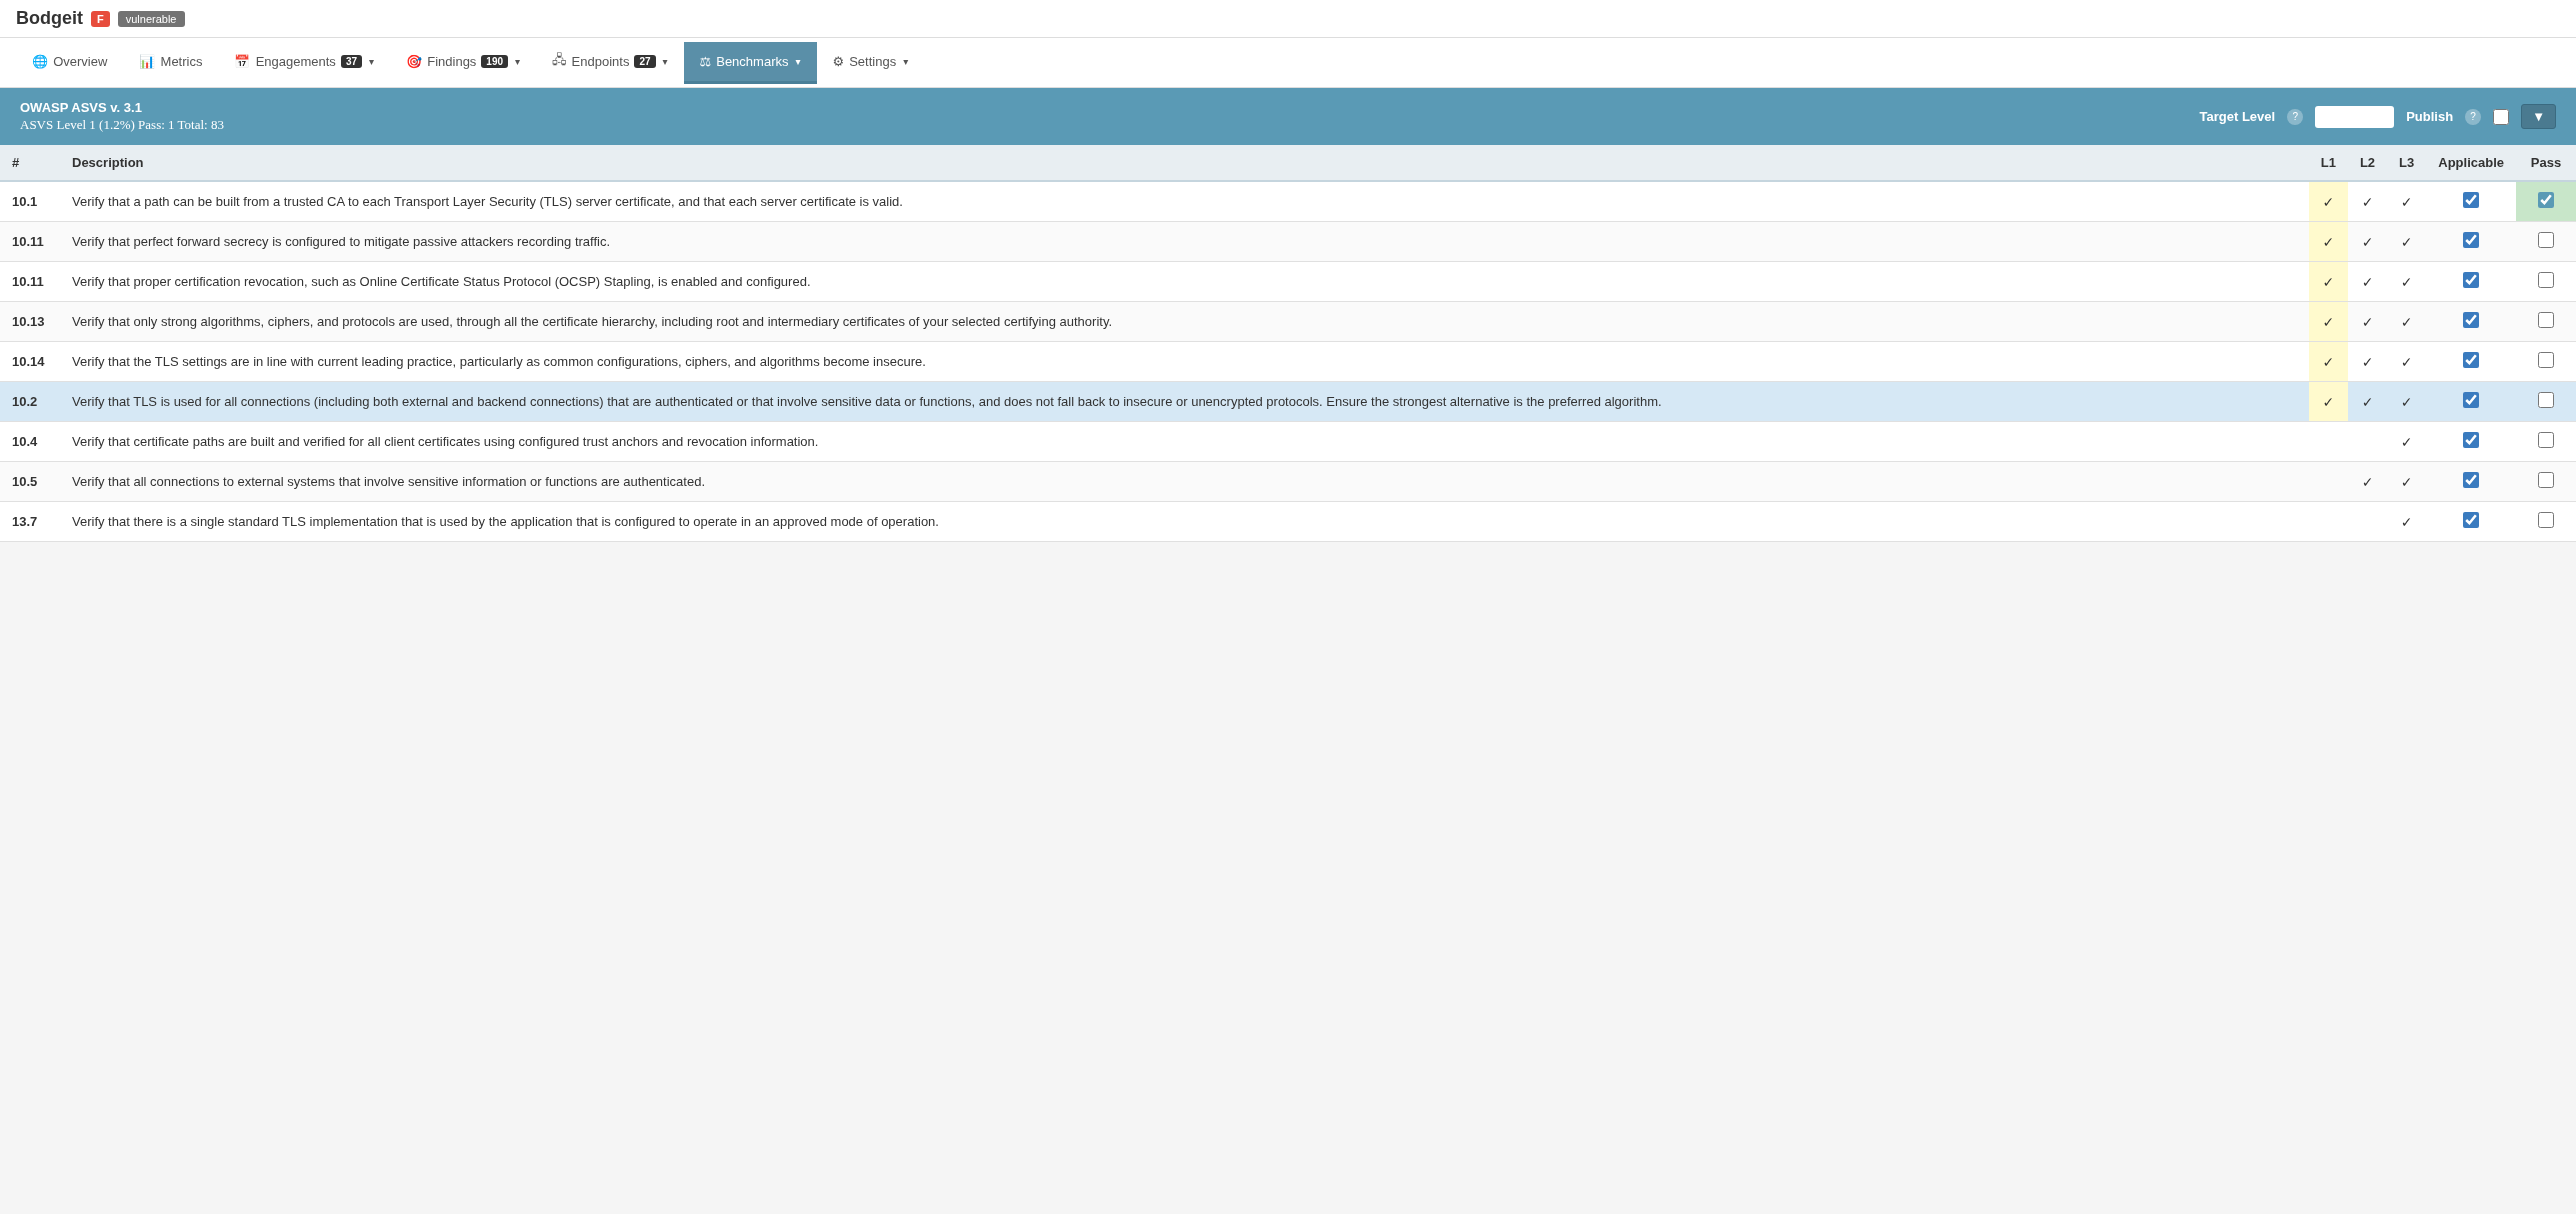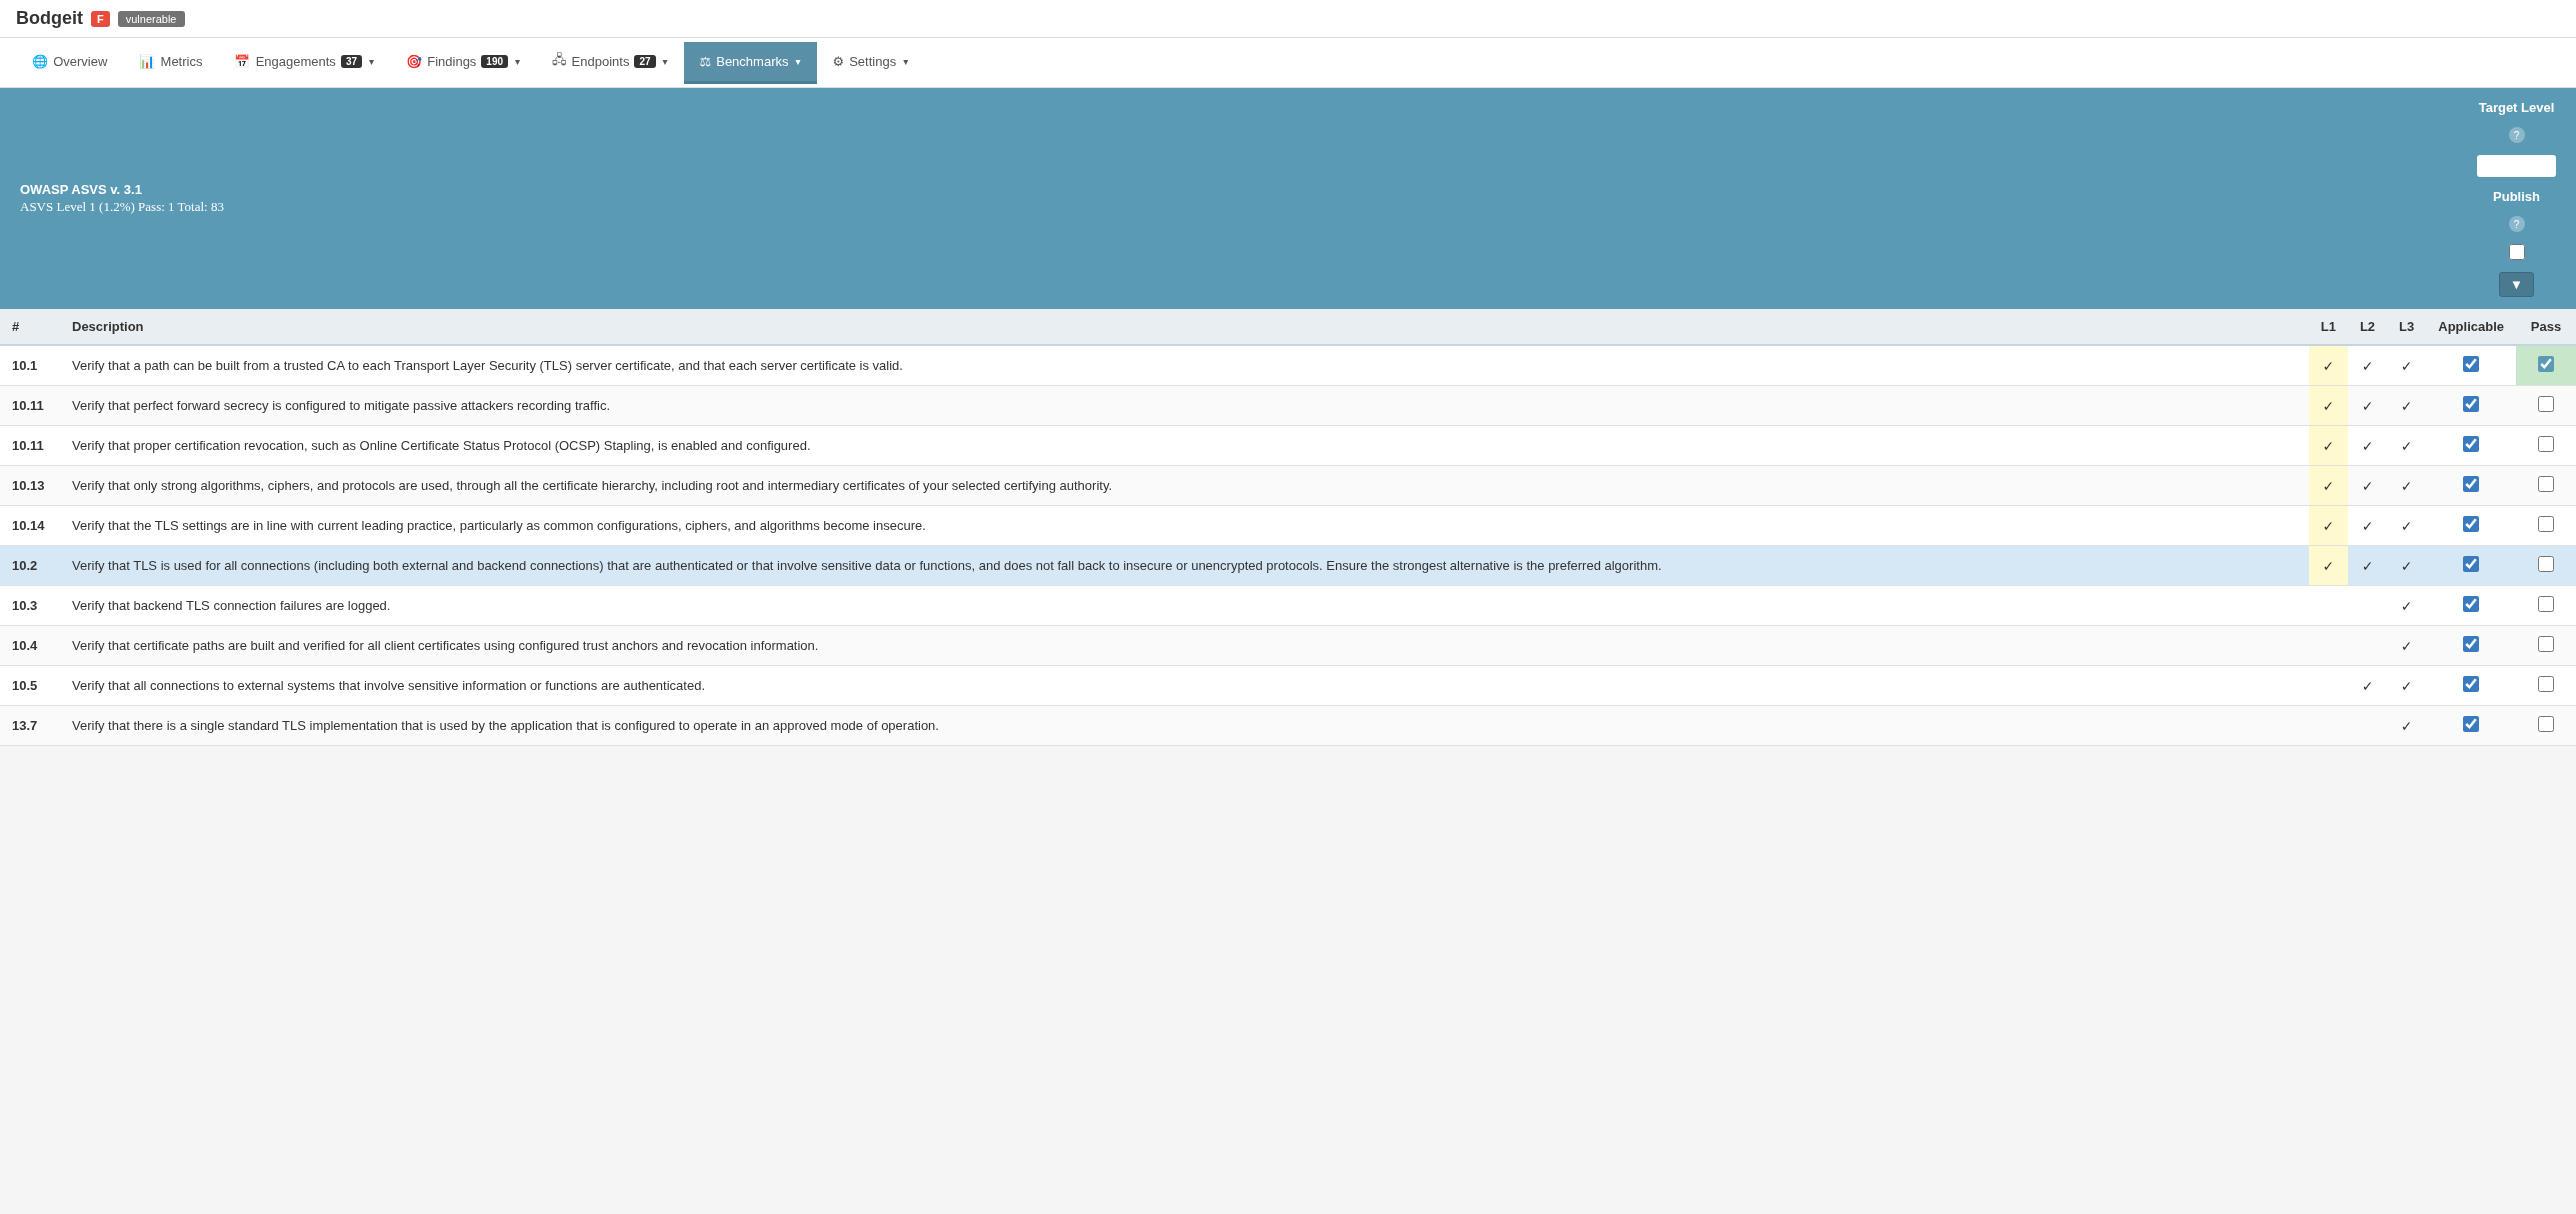--- a/index.html
+++ b/index.html
@@ -89,21 +89,20 @@
     }
     .benchmark-subtitle {
       font-size: 13px;
       margin-top: 2px;
       font-family: Liberation Serif, serif;
     }
     .benchmark-controls {
       display: flex;
       align-items: center;
       gap: 12px;
-      flex-direction: column;
     }
     .target-level-label {
       font-size: 13px;
       font-weight: bold;
     }
     .help-icon {
       background: rgba(255,255,255,0.3);
       border-radius: 50%;
       width: 16px;
       height: 16px;
@@ -326,29 +325,20 @@
         <tr style="background: rgb(214, 232, 245);">
           <td class="col-num">10.2</td>
           <td class="col-desc">Verify that TLS is used for all connections (including both external and backend connections) that are authenticated or that involve sensitive data or functions, and does not fall back to insecure or unencrypted protocols. Ensure the strongest alternative is the preferred algorithm.</td>
           <td class="col-l1" style="background: rgb(255, 250, 205);"><span class="check-mark">✓</span></td>
           <td class="col-l2"><span class="check-mark">✓</span></td>
           <td class="col-l3"><span class="check-mark">✓</span></td>
           <td class="col-applicable"><input type="checkbox" class="applicable-checkbox" checked="" style=""></td>
           <td class="col-pass"><input type="checkbox" class="pass-checked" style=""></td>
         </tr>
         <tr>
-          <td class="col-num">10.3</td>
-          <td class="col-desc">Verify that backend TLS connection failures are logged.</td>
-          <td class="col-l1"></td>
-          <td class="col-l2"></td>
-          <td class="col-l3"><span class="check-mark">✓</span></td>
-          <td class="col-applicable"><input type="checkbox" class="applicable-checkbox" checked="" style=""></td>
-          <td class="col-pass"><input type="checkbox" class="pass-checked" style=""></td>
-        </tr>
-        <tr>
           <td class="col-num">10.4</td>
           <td class="col-desc">Verify that certificate paths are built and verified for all client certificates using configured trust anchors and revocation information.</td>
           <td class="col-l1"></td>
           <td class="col-l2"></td>
           <td class="col-l3"><span class="check-mark">✓</span></td>
           <td class="col-applicable"><input type="checkbox" class="applicable-checkbox" checked="" style=""></td>
           <td class="col-pass"><input type="checkbox" class="pass-checked" style=""></td>
         </tr>
         <tr>
           <td class="col-num">10.5</td>

